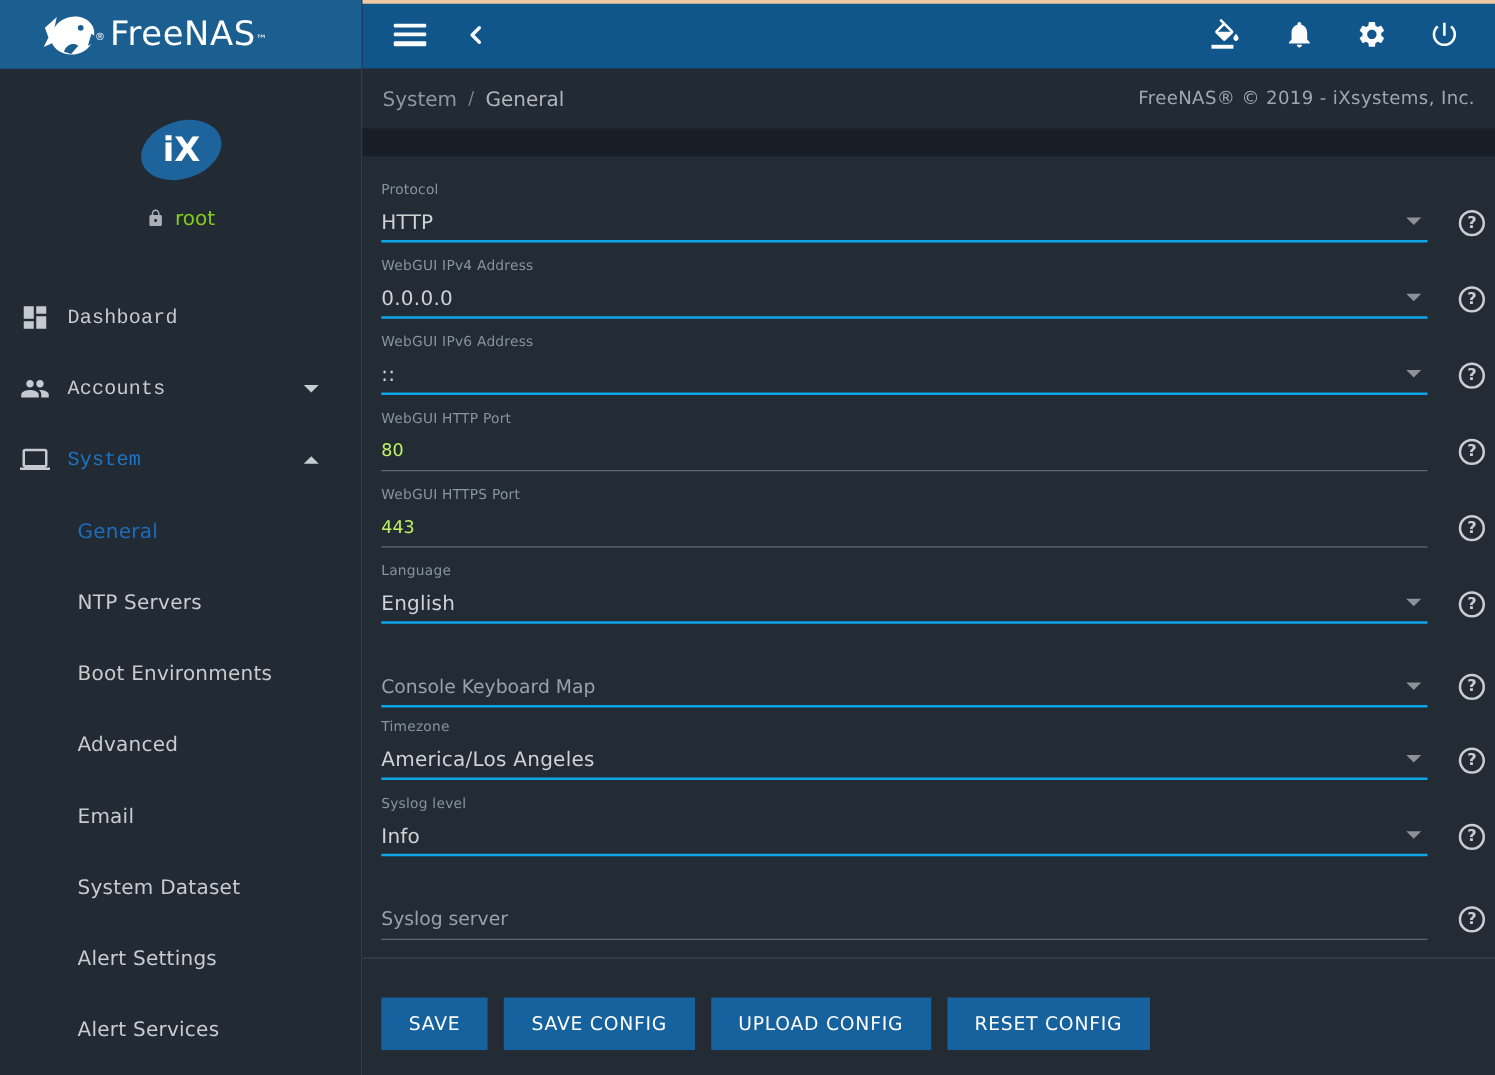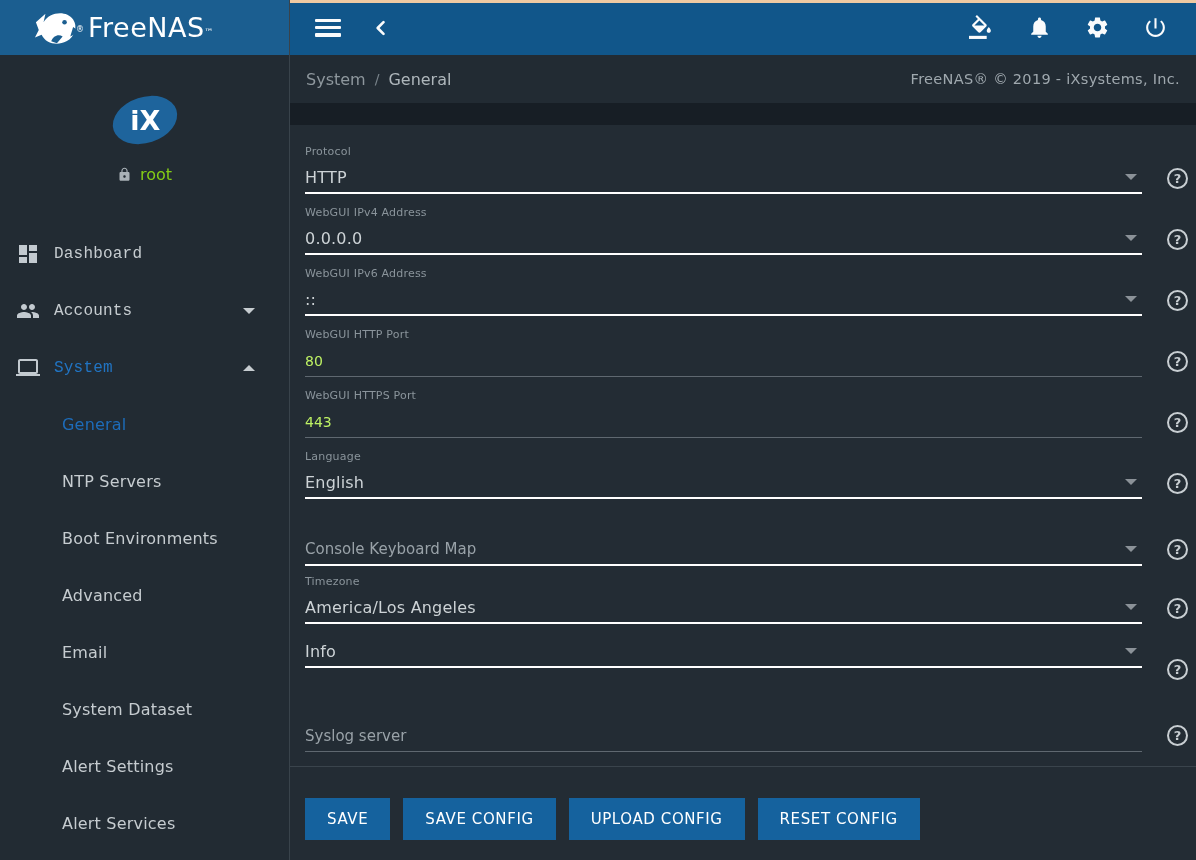--- a/index.html
+++ b/index.html
@@ -66,21 +66,21 @@
     letter-spacing:.3px; }
 
   .content { flex:1; background:#171E25; padding-top:22px; min-height:0; }
   .card { background:#232C34; height:100%; padding-top:16px; display:flex; flex-direction:column; }
 
   
   .field { position:relative; margin:0 8px 0 15px; height:61px; padding-top:4px; flex:none; }
   .field.compact { height:45px; margin-top:19px; padding-top:8px; }
   .field-label { font-size:11px; color:#8A949B; height:17px; letter-spacing:.2px; }
   .field-control { display:flex; align-items:center; height:32px; position:relative;
-    border-bottom:2px solid #ffffff; margin-right:46px; cursor:pointer; }
+    border-bottom:2px solid #0ea5e9; margin-right:46px; cursor:pointer; }
   .field-control.input-line { border-bottom:1px solid #5F6870; cursor:text; }
   .field-value { font-size:16px; color:#CDD3D6; letter-spacing:.2px; }
   .placeholder-text { font-size:15px; color:#99A2A8; }
   input.text-input { background:transparent; border:none; outline:none; color:#bef264;
     font-size:14px; width:100%; font-family:inherit; }
   input.text-input::placeholder { color:#99A2A8; font-size:15px; }
   .select-arrow { position:absolute; right:5px; width:0; height:0;
     border-left:6px solid transparent; border-right:6px solid transparent;
     border-top:6px solid #8B9298; }
   .help { position:absolute; right:0; top:27px; width:21px; height:21px;
@@ -307,20 +307,21 @@
           <div class="field-control">
             <span class="field-value">America/Los Angeles</span>
             <span class="select-arrow"></span>
           </div>
           <div class="help">
               <span>?</span>
             </div>
         </div>
 
         <div class="field">
+          <div class="field-label">Syslog level</div>
           <div class="field-control">
             <span class="field-value">Info</span>
             <span class="select-arrow"></span>
           </div>
           <div class="help">
               <span>?</span>
             </div>
         </div>
 
         <div class="field compact">

